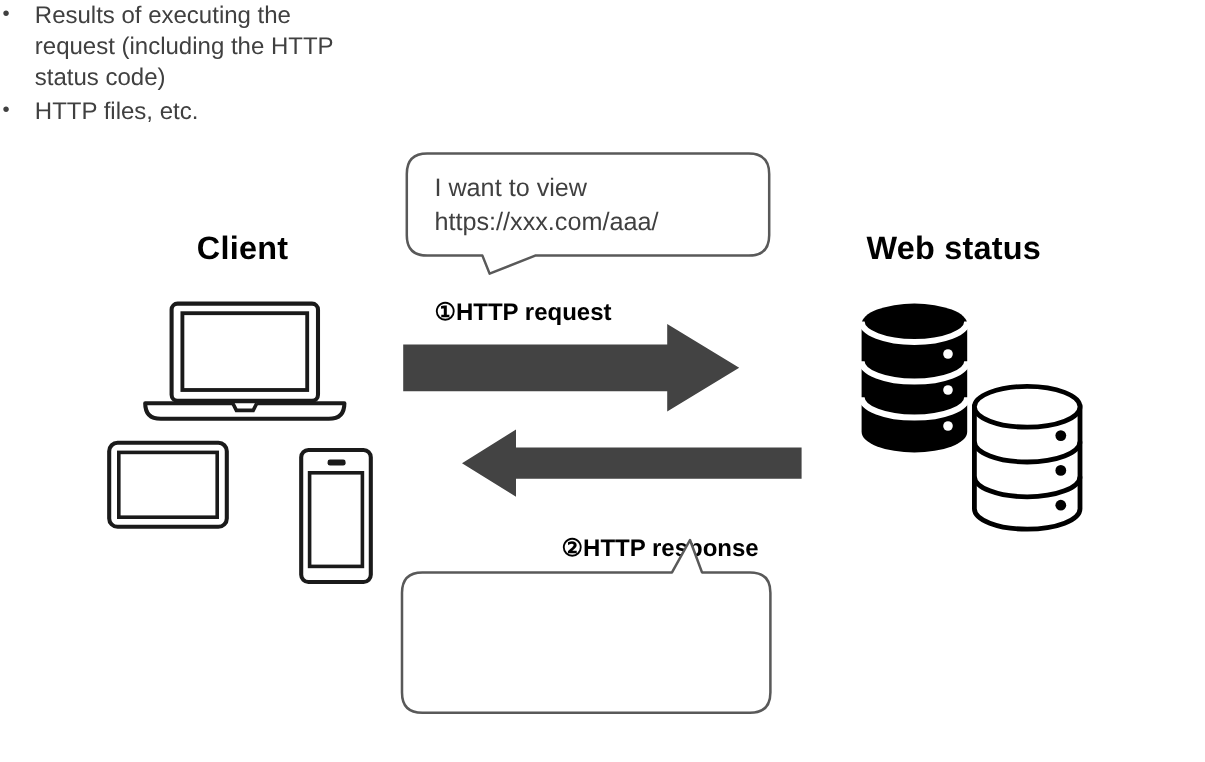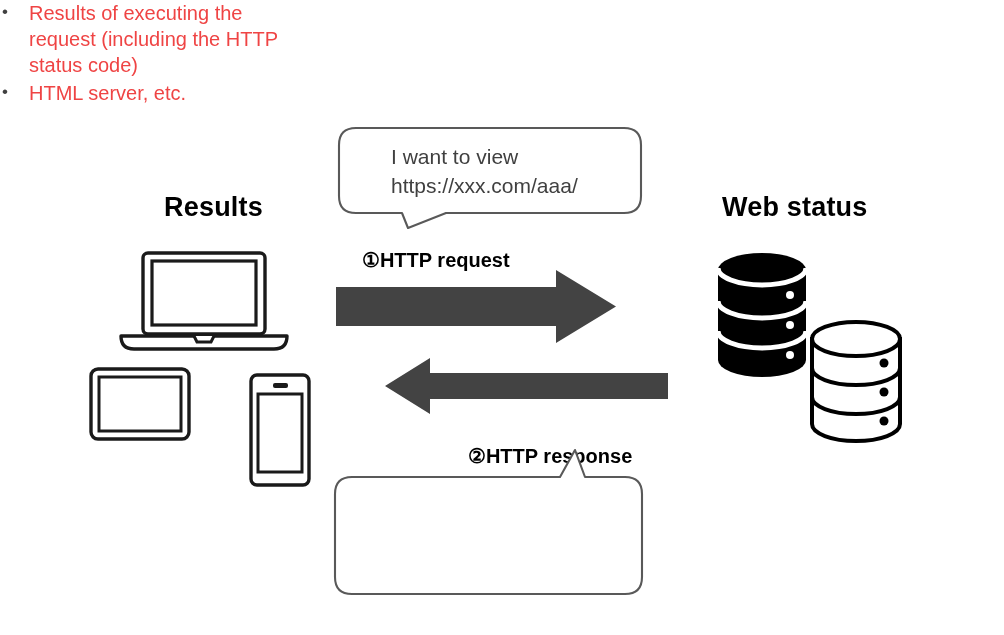--- a/index.html
+++ b/index.html
@@ -32,37 +32,36 @@
   .bubble-svg {
     position: absolute;
     pointer-events: none;
   }
   .bubble-text {
     position: absolute;
     color: #404040;
     font-size: 21px;
     line-height: 29px;
     white-space: pre-line;
-    margin-left: 29px;
   }
   #bubble-top-svg { left: 336px; top: 118px; }
   #bubble-top-text { left: 362px; top: 142px; width: 270px; }
 
   #bubble-bottom-svg { left: 330px; top: 445px; }
   #bubble-bottom-list {
     left: 343px;
     top: 486px;
     width: 290px;
     margin: 0;
     padding: 0;
     list-style: none;
   }
   #bubble-bottom-list li {
     position: relative;
-    color: #ef4444;
+    color: #404040;
     font-size: 20px;
     line-height: 26px;
     padding-left: 29px;
     margin-bottom: 2px;
   }
   #bubble-bottom-list li::before {
     content: "\2022";
     position: absolute;
     left: 2px;
     top: -1px;
@@ -92,21 +91,21 @@
   #phone-svg   { left: 248px; top: 372px; }
 
   
   #servers-svg { left: 706px; top: 244px; position: absolute; }
 </style>
 </head>
 <body>
 
 <div id="stage">
 
-  <div id="client-heading" class="heading">Results</div>
+  <div id="client-heading" class="heading">Client</div>
 
   <div id="server-heading" class="heading">Web status</div>
 
   <svg id="bubble-top-svg" class="bubble-svg" width="320" height="125" viewBox="0 0 320 125">
     <path d="M 20 10
              L 288 10
              Q 305 10 305 27
              L 305 78
              Q 305 95 288 95
              L 110 95
@@ -151,21 +150,21 @@
              Q 312 32 312 49
              L 312 132
              Q 312 149 295 149
              L 22 149
              Q 5 149 5 132
              L 5 49
              Q 5 32 22 32 Z" fill="#ffffff" stroke="#595959" stroke-width="2.1" stroke-linejoin="round"></path>
   </svg>
   <ul id="bubble-bottom-list">
     <li>Results of executing the request (including the HTTP status code)</li>
-    <li>HTML server, etc.</li>
+    <li>HTTP files, etc.</li>
   </ul>
 
   <svg id="laptop-svg" class="device-svg" width="172" height="105" viewBox="0 0 172 105">
 
     <rect x="25" y="3" width="122" height="81" rx="5" ry="5" fill="#ffffff" stroke="#1a1a1a" stroke-width="3.4"></rect>
 
     <rect x="34" y="11" width="104" height="64" fill="#ffffff" stroke="#1a1a1a" stroke-width="3.2"></rect>
 
     <path d="M 3 86
              L 169 86

